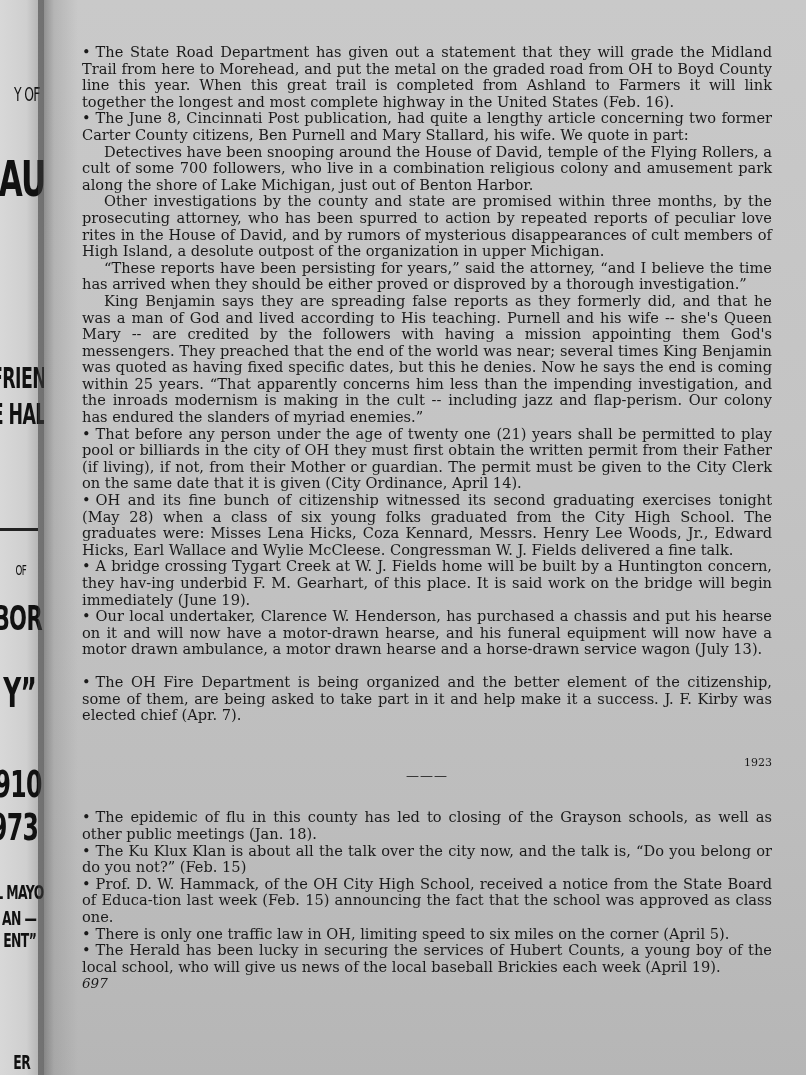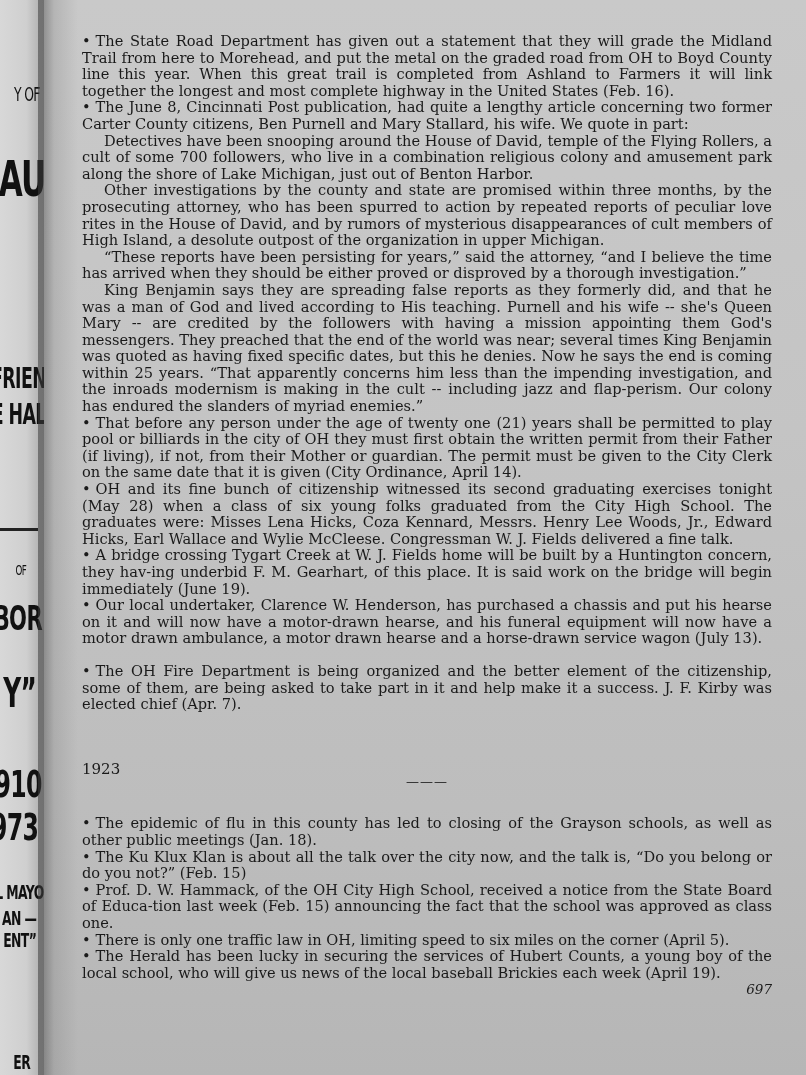--- a/index.html
+++ b/index.html
@@ -20,35 +20,35 @@
       font-weight: bold; color: #111; white-space: nowrap; letter-spacing: -1px;
       transform: scaleX(0.62); transform-origin: right center;
     }
     .facing .rule { position: absolute; left: 0; height: 3px; width: 38px; background: #222; }
     
     .gutter {
       position: absolute; left: 38px; top: 0; width: 40px; height: 1075px;
       background: linear-gradient(90deg, rgba(60,60,60,0.55) 0%, rgba(120,120,120,0.25) 40%, rgba(190,190,190,0) 100%);
     }
     .page {
-      position: absolute; left: 82px; top: 33px; width: 690px;
+      position: absolute; left: 82px; top: 44px; width: 690px;
       font-size: 14.6px; line-height: 16.6px; text-align: justify;
     }
     .para { margin: 0; }
     .para.indent { text-indent: 22px; }
     .para.bullet::before { content: "\2022"; margin-right: 5px; }
     .gap { height: 16px; }
     .year {
-      text-align: left; margin-top: 48px; font-size: 15px;
+      text-align: right; margin-top: 31px; font-size: 11px;
     }
     .year-rule {
       text-align: center; font-size: 13px; letter-spacing: 1px; line-height: 10px; margin-bottom: 28px;
     }
     .pagenum {
-      text-align: right; font-style: italic; font-size: 13.5px; margin-top: 0px;
+      text-align: left; font-style: italic; font-size: 13.5px; margin-top: 0px;
     }
   </style>
 </head>
 <body>
 
 <div class="facing">
   <span class="f" style="right:4px; top:82px; font-size:20px; font-weight:normal;">Y OF</span>
   <span class="f" style="right:-2px; top:150px; font-size:50px;">HAU</span>
   <span class="f" style="right:-2px; top:362px; font-size:28px;">A FRIEN</span>
   <span class="f" style="right:-2px; top:398px; font-size:28px;">NIE HAL</span>

